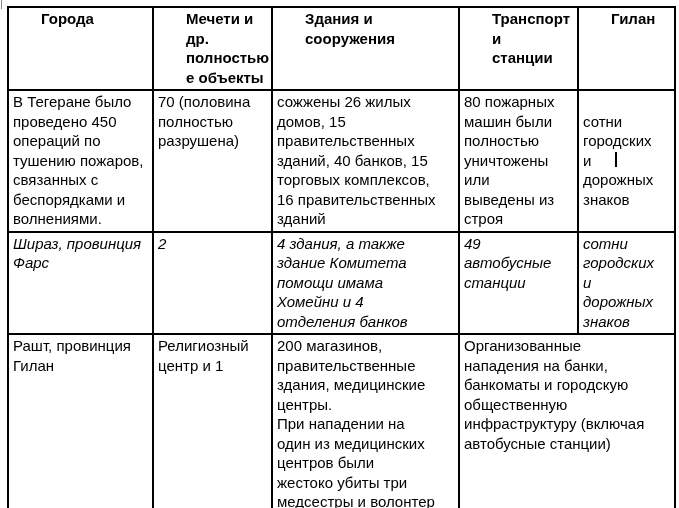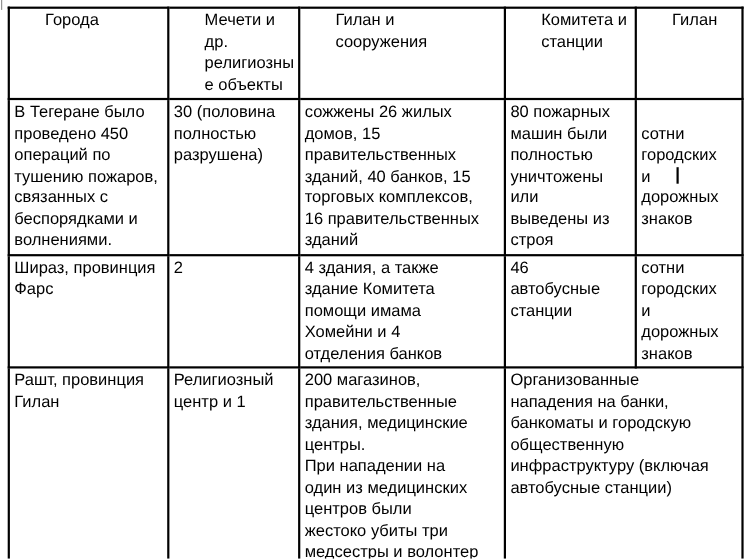--- a/index.html
+++ b/index.html
@@ -39,26 +39,26 @@
     text-align: left;
     padding: 1px 4px 2px 4px;
     font-size: 15px;
     line-height: 19.5px;
     color: #000000;
     white-space: pre-line;
     overflow: hidden;
     font-weight: normal;
   }
   .doc-table th {
-    font-weight: normal;
+    font-weight: bold;
     padding-left: 32px;
   }
   tr.row-header   { height: 71px; }
   tr.row-tehran   { height: 133px; }
-  tr.row-shiraz   { height: 90px; }
+  tr.row-shiraz   { height: 90px; font-style: italic; }
   tr.row-rasht    { height: 202px; }
   td.pos-rel { position: relative; }
   .text-caret {
     position: absolute;
     left: 36px;
     top: 61px;
     width: 1.5px;
     height: 15px;
     background: #000000;
   }
@@ -77,38 +77,38 @@
       <col style="width:187px">
       <col style="width:119px">
       <col style="width:97px">
     </colgroup>
 
     <tbody>
         <tr class="row-header">
       <th>Города</th>
       <th>Мечети и
 др.
-религиозны
+полностью
 е объекты</th>
-      <th>Гилан и
+      <th>Здания и
 сооружения</th>
-      <th>Комитета и
+      <th>Транспорт и
 станции</th>
       <th>Гилан</th>
     </tr>
 
     <tr class="row-tehran">
       <td>В Тегеране было
 проведено 450
 операций по
 тушению пожаров,
 связанных с
 беспорядками и
 волнениями.</td>
-      <td>30 (половина
+      <td>70 (половина
 полностью
 разрушена)</td>
       <td>сожжены 26 жилых
 домов, 15
 правительственных
 зданий, 40 банков, 15
 торговых комплексов,
 16 правительственных
 зданий</td>
       <td>80 пожарных
@@ -130,21 +130,21 @@
 
     <tr class="row-shiraz">
       <td>Шираз, провинция
 Фарс</td>
       <td>2</td>
       <td>4 здания, а также
 здание Комитета
 помощи имама
 Хомейни и 4
 отделения банков</td>
-      <td>46
+      <td>49
 автобусные
 станции</td>
       <td>сотни
 городских
 и
 дорожных
 знаков</td>
     </tr>
 
     <tr class="row-rasht">

